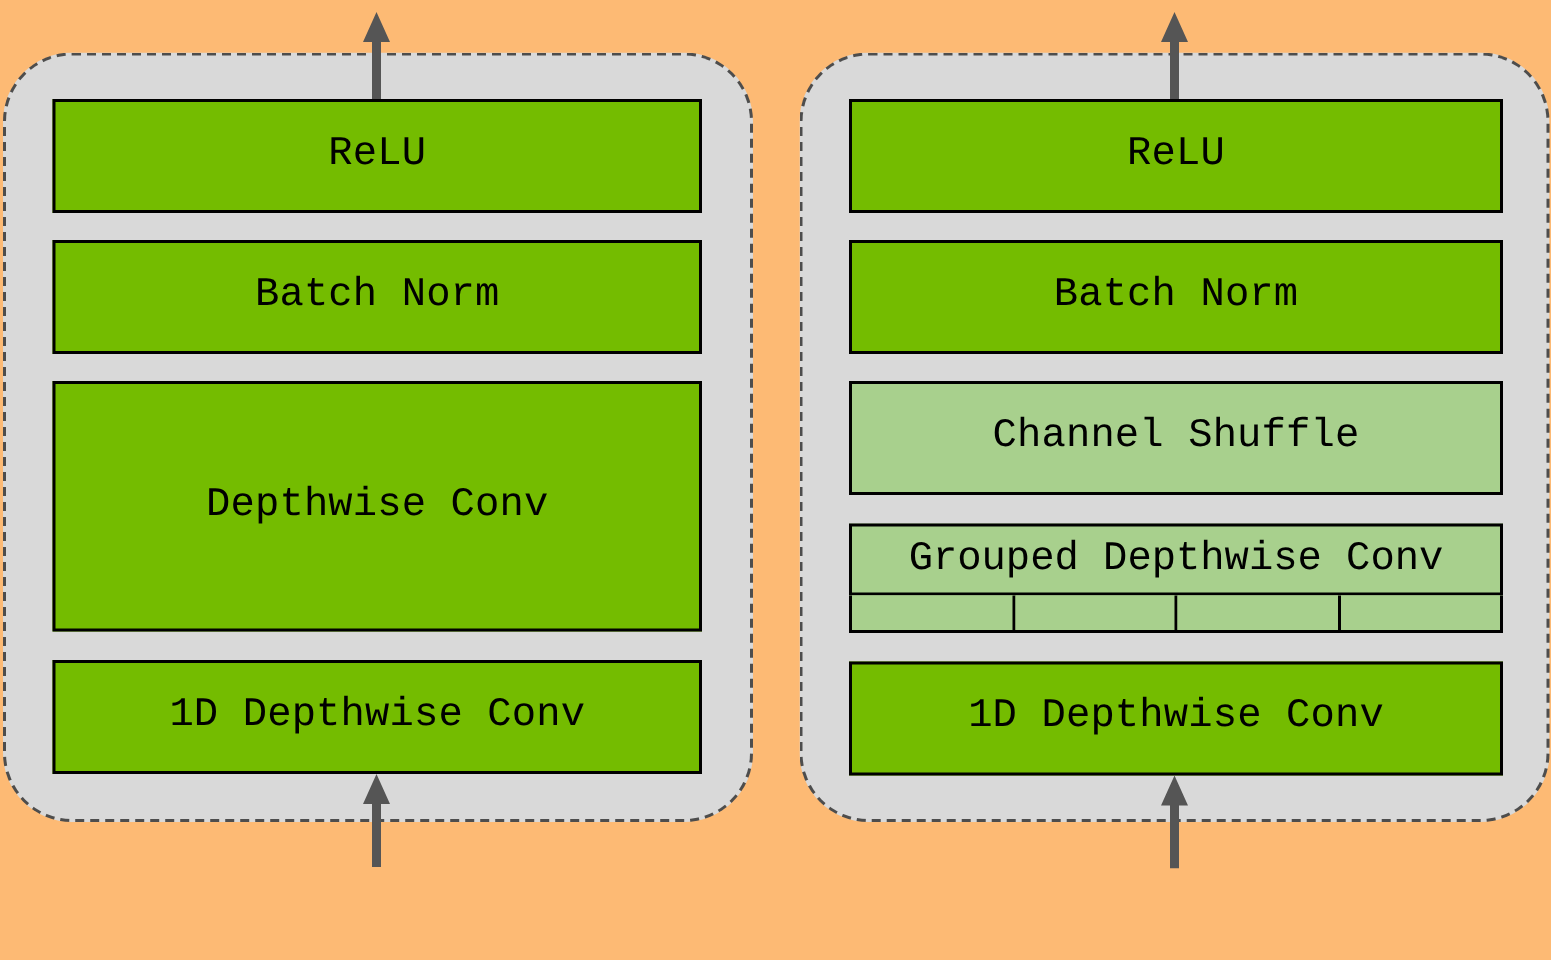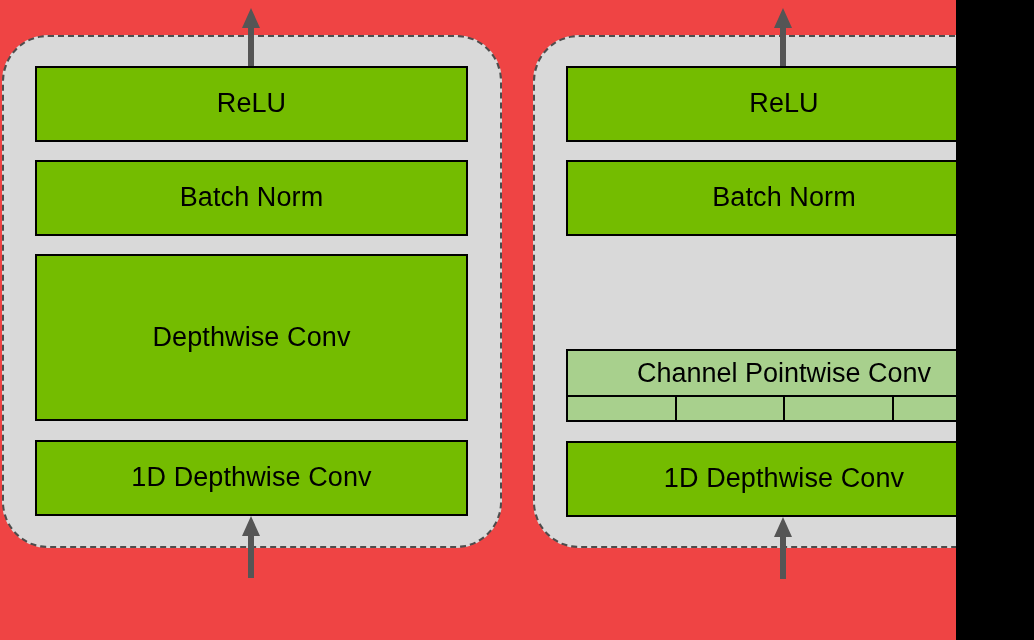--- a/index.html
+++ b/index.html
@@ -3,25 +3,25 @@
 <meta charset="utf-8">
 <title>Depthwise Separable Convolution Block Diagram</title>
 <style>
   html, body {
     margin: 0;
     padding: 0;
     background: #000000;
   }
   #canvas {
     position: relative;
-    width: 956px;
+    width: 1034px;
     height: 640px;
-    background: #ef4444;
+    background: #fdba74;
     overflow: hidden;
-    font-family: Liberation Sans, sans-serif;
+    font-family: Liberation Mono, monospace;
   }
 
   
   .panel {
     position: absolute;
     background: #d9d9d9;
     border: 2px dashed #4d4d4d;
     border-radius: 46px;
     box-sizing: border-box;
   }
@@ -129,24 +129,27 @@
   </div>
 
   <div class="layer-box fill-dark" style="left:566px; top:66px; width:436px; height:76px;">
     <span>ReLU</span>
   </div>
 
   <div class="layer-box fill-dark" style="left:566px; top:160px; width:436px; height:76px;">
     <span>Batch Norm</span>
   </div>
 
+  <div class="layer-box fill-light" style="left:566px; top:254px; width:436px; height:76px;">
+    <span>Channel Shuffle</span>
+  </div>
 
   <div class="group-wrap" style="left:566px; top:349px; width:436px;">
     <div class="group-label">
-      <span>Channel Pointwise Conv</span>
+      <span>Grouped Depthwise Conv</span>
     </div>
     <div class="group-cells">
       <div class="group-cell"></div>
       <div class="group-cell"></div>
       <div class="group-cell"></div>
       <div class="group-cell"></div>
     </div>
   </div>
 
   <div class="layer-box fill-dark" style="left:566px; top:441px; width:436px; height:76px;">

